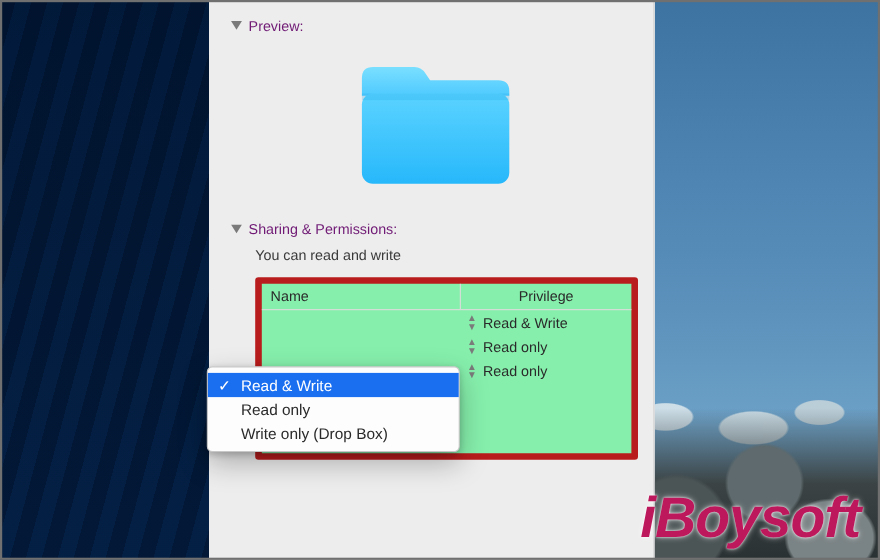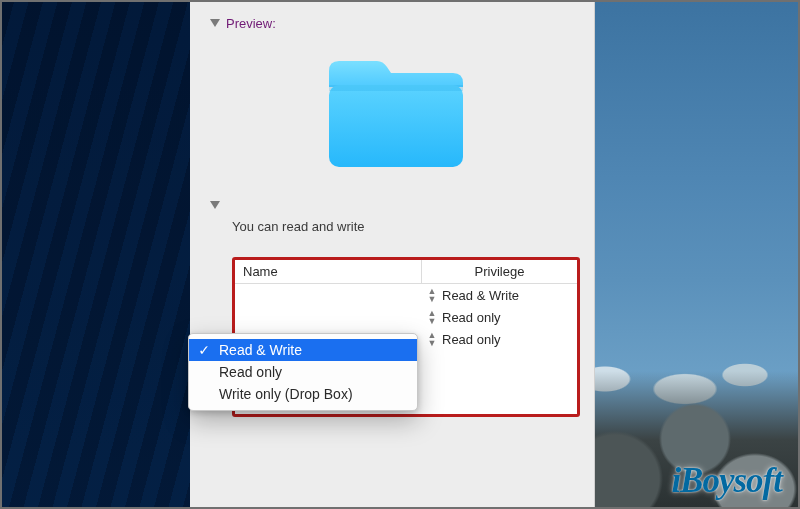--- a/index.html
+++ b/index.html
@@ -51,23 +51,23 @@
       padding: 12px 14px 14px 20px;
       border-right: 1px solid #d0d0d0;
     }
     .section-header {
       display: flex; align-items: center; gap: 6px;
       color: #701a75; font-size: 13px; padding: 4px 0;
     }
     .section-body { padding-left: 22px; }
     .preview-body { display:flex; justify-content:center; padding: 20px 0 24px; }
     .folder-icon { display:block; }
-    .sharing-msg { color: #3a3a3a; padding: 4px 0 23px; font-size: 13px; }
+    .sharing-msg { color: #3a3a3a; padding: 4px 0 13px; font-size: 13px; }
     .perm-table {
-      width: 100%; background: #ffffff; border: 3px solid #b91c1c;
+      width: 100%; background: #86efac; border: 6px solid #b91c1c;
       border-radius: 3px; font-size: 13px;
     }
     .perm-head { display:flex; border-bottom: 1px solid #dcdcdc; }
     .ph-name { flex: 1; padding: 4px 8px; border-right: 1px solid #dcdcdc; }
     .ph-priv { width: 155px; padding: 4px 8px; text-align: center; }
     .perm-rows { min-height: 130px; }
     .perm-row { display:flex; align-items:center; height: 22px; }
     .pr-name { flex:1; padding: 0 8px; }
     .pr-priv { width:155px; padding: 0 4px; display:flex; align-items:center; gap:4px; }
     .updown { width:12px; font-size: 9px; color:#7a7a7a; text-align:center; line-height: 8px; display:flex; flex-direction:column; cursor: default;}
@@ -96,21 +96,21 @@
     .dd-item:not(.selected) .dd-check { color: transparent; }
     .watermark {
       position:absolute; right: 18px; bottom: 8px;
       font-family: "Arial Black", Arial, sans-serif;
       font-weight: 900; font-style: italic;
       font-size: 40px; letter-spacing: -1px;
       color: #1276d6;
       text-shadow: 0 0 2px #fff, 0 0 6px rgba(255,255,255,.6);
       display:flex; align-items:center;
     }
-    .watermark .i { color:#0369a1; font-size:35px;font-family:Liberation Serif, serif; }
+    .watermark .i { color:#be185d; font-size:52px; }
     .frame-border { position:absolute; inset:0; border:2px solid #707070; pointer-events:none; }
   </style>
 </head>
 <body>
 
 <div class="screen">
   <div class="left-bg"></div>
   <div class="right-bg">
     <div class="sky"></div>
     <div class="foam"></div>
@@ -140,20 +140,21 @@
         <path d="M8 16 q0 -10 10 -10 h38 q6 0 10 6 l4 6 h62 q10 0 10 10 v4 H8 Z" fill="url(#ft)"></path>
         <rect x="8" y="30" width="134" height="82" rx="10" fill="url(#fg)"></rect>
         <rect x="8" y="30" width="134" height="6" fill="#1fa8e8" opacity=".25"></rect>
       </svg>
     </div>
 
     <div class="section-header">
       <svg width="10" height="10">
           <polygon points="0,0 10,0 5,8" fill="#7a7a7a"></polygon>
         </svg>
+      <span>Sharing &amp; Permissions:</span>
     </div>
     <div class="section-body">
       <div class="sharing-msg">You can read and write</div>
 
       <div class="perm-table">
         <div class="perm-head">
           <div class="ph-name">Name</div>
           <div class="ph-priv">Privilege</div>
         </div>
         <div class="perm-rows hidden-rows">

